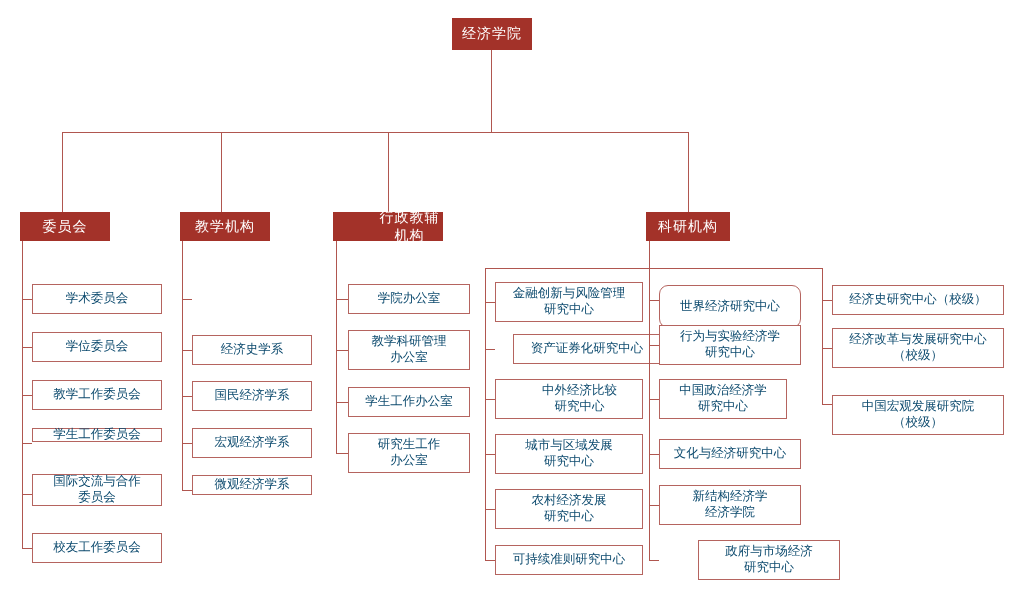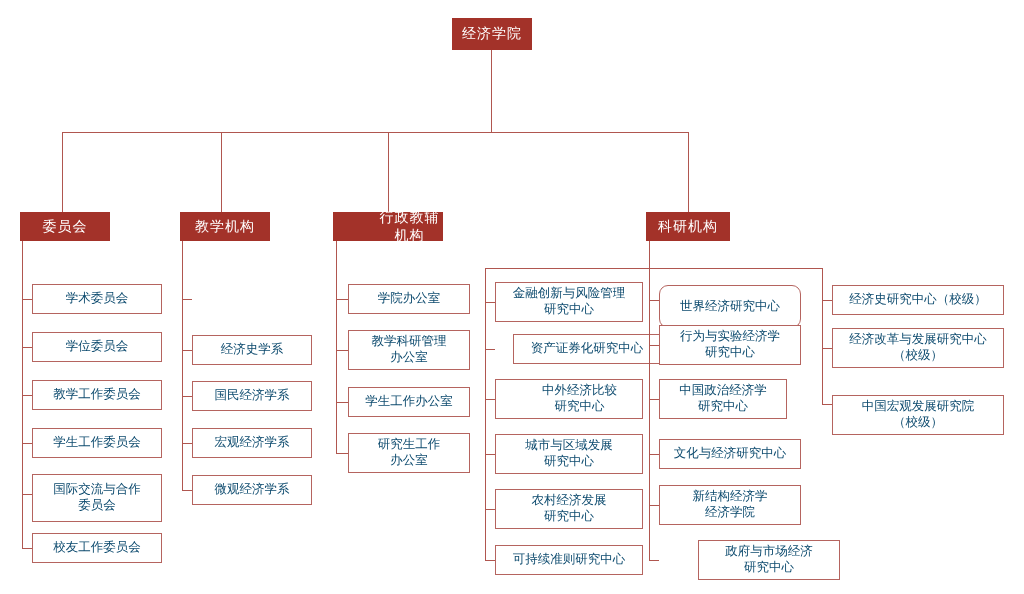--- a/index.html
+++ b/index.html
@@ -101,39 +101,39 @@
   <div class="line h" style="left:22px; top:299px; width:10px;"></div>
   <div class="line h" style="left:22px; top:347px; width:10px;"></div>
   <div class="line h" style="left:22px; top:395px; width:10px;"></div>
   <div class="line h" style="left:22px; top:443px; width:10px;"></div>
   <div class="line h" style="left:22px; top:494px; width:10px;"></div>
   <div class="line h" style="left:22px; top:548px; width:10px;"></div>
 
   <div class="node-leaf" style="left:32px; top:284px; width:130px; height:30px;">学术委员会</div>
   <div class="node-leaf" style="left:32px; top:332px; width:130px; height:30px;">学位委员会</div>
   <div class="node-leaf" style="left:32px; top:380px; width:130px; height:30px;">教学工作委员会</div>
-  <div class="node-leaf" style="left:32px; top:428px; width:130px; height:30px;">学生工作委员会</div>
-  <div class="node-leaf" style="left:32px; top:474px; width:130px; height:48px;">国际交流与合作
+  <div class="node-leaf" style="left:32px; top:428px; width:130px; height:14px;">学生工作委员会</div>
+  <div class="node-leaf" style="left:32px; top:474px; width:130px; height:32px;">国际交流与合作
 委员会</div>
   <div class="node-leaf" style="left:32px; top:533px; width:130px; height:30px;">校友工作委员会</div>
 
   <div class="node-head" style="left:180px; top:212px; width:90px; height:29px;">教学机构</div>
 
   <div class="line v" style="left:182px; top:241px; height:250px;"></div>
 
   <div class="line h" style="left:182px; top:299px; width:10px;"></div>
   <div class="line h" style="left:182px; top:350px; width:10px;"></div>
   <div class="line h" style="left:182px; top:396px; width:10px;"></div>
   <div class="line h" style="left:182px; top:443px; width:10px;"></div>
   <div class="line h" style="left:182px; top:490px; width:10px;"></div>
 
   <div class="node-leaf" style="left:192px; top:335px; width:120px; height:30px;">经济史学系</div>
   <div class="node-leaf" style="left:192px; top:381px; width:120px; height:30px;">国民经济学系</div>
   <div class="node-leaf" style="left:192px; top:428px; width:120px; height:30px;">宏观经济学系</div>
-  <div class="node-leaf" style="left:192px; top:475px; width:120px; height:30px;">微观经济学系</div>
+  <div class="node-leaf" style="left:192px; top:475px; width:120px; height:20px;">微观经济学系</div>
 
   <div class="node-head" style="left:333px; top:212px; width:110px; height:29px;padding-left:43px;">行政教辅机构</div>
 
   <div class="line v" style="left:336px; top:241px; height:212px;"></div>
 
   <div class="line h" style="left:336px; top:299px; width:12px;"></div>
   <div class="line h" style="left:336px; top:350px; width:12px;"></div>
   <div class="line h" style="left:336px; top:402px; width:12px;"></div>
   <div class="line h" style="left:336px; top:453px; width:12px;"></div>
 

